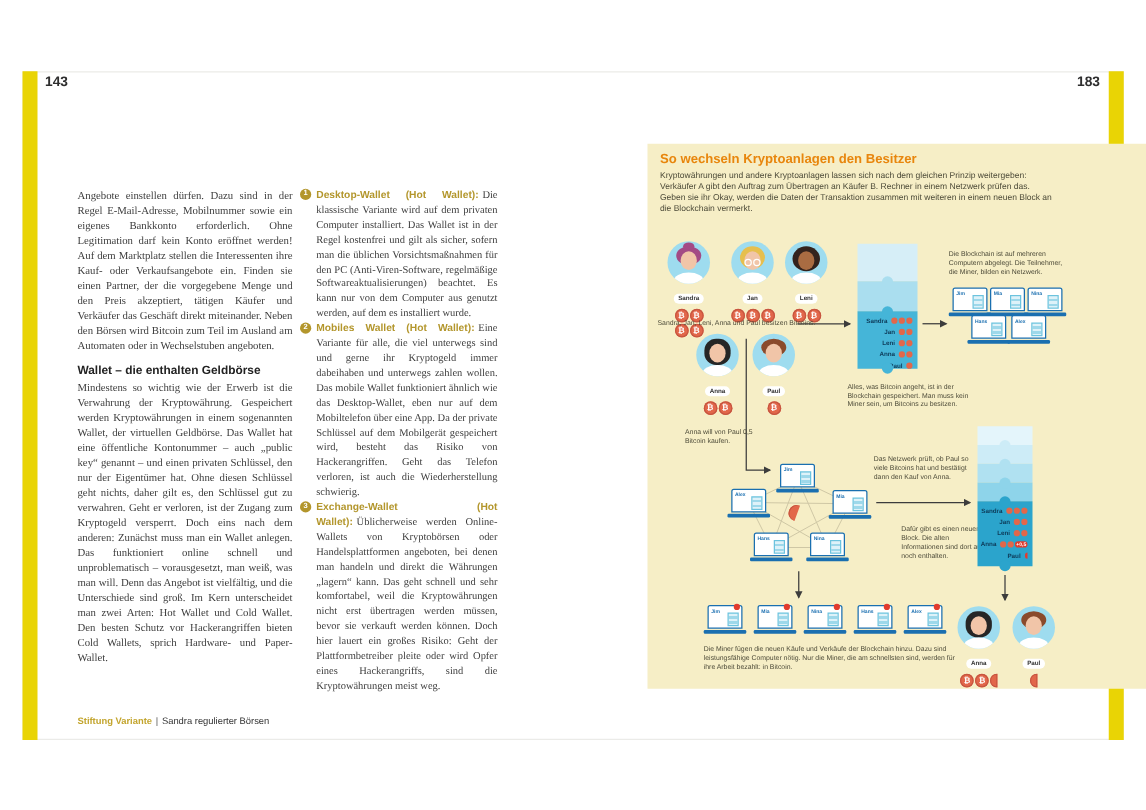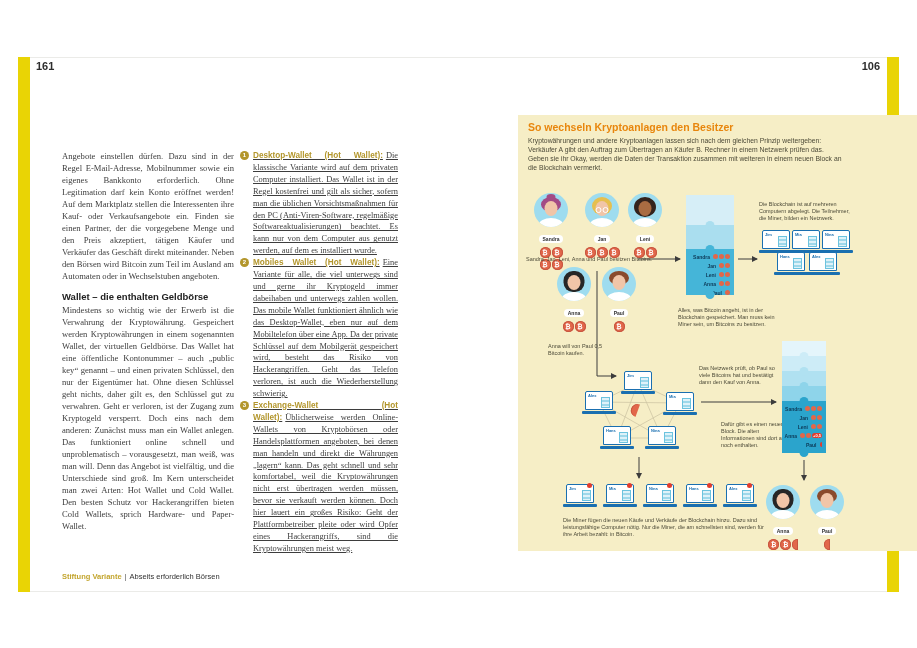--- a/index.html
+++ b/index.html
@@ -12,21 +12,21 @@
   .pgnum{position:absolute;top:60px;font:bold 11px "Liberation Sans",sans-serif;color:#2e2e2e;}
   .pgnum.l{left:36px;} .pgnum.r{right:37px;}
 
   
   .col1{position:absolute;left:62px;top:150px;width:172px;font-size:8.6px;line-height:12px;
         text-align:justify;}
   .col1 p{margin:0;}
   .col1 h3{margin:9px 0 2px 0;font:bold 9.5px "Liberation Sans",sans-serif;color:#222;}
   .col2{position:absolute;left:240px;top:150px;width:158px;font-size:8.4px;line-height:11.9px;
         text-align:justify;}
-  .witem{position:relative;padding-left:13px;margin:0;text-decoration:underline;}
+  .witem{position:relative;padding-left:13px;margin:0;}
   .wnum{position:absolute;left:0;top:1px;width:9px;height:9px;border-radius:50%;background:#b3962c;
         color:#fff;font:bold 6px "Liberation Sans",sans-serif;text-align:center;line-height:9px;}
   .wtitle{font:bold 8.2px "Liberation Sans",sans-serif;color:#b3962c;margin-right:3px;}
   .pfoot{position:absolute;left:62px;top:572px;font:7.5px "Liberation Sans",sans-serif;color:#333;}
   .pfoot .brand{font-weight:bold;color:#c3a52e;}
   .pfoot .sep{margin:0 3px;color:#555;}
 
   
   .panel{position:absolute;left:518px;top:115px;width:368px;height:436px;background:#f6eec6;
          font-family:"Liberation Sans",sans-serif;color:#52503e;padding-left:40px;}
@@ -84,43 +84,43 @@
   .bigcoin{position:absolute;width:7px;height:13px;border-radius:13px 0 0 13px;background:#e2674a;
            box-shadow:inset 1px 0 0 #c65540;transform:rotate(20deg);}
 </style>
 </head>
 <body>
 
 <div class="canvas">
   <div class="spread"></div>
   <div class="bar l" style="background:#e9d405"></div>
   <div class="bar r" style="background:#e9d405"></div>
-  <div class="pgnum l">161</div>
-  <div class="pgnum r">106</div>
+  <div class="pgnum l">143</div>
+  <div class="pgnum r">183</div>
 
   <div class="col1">
     <p>Angebote einstellen dürfen. Dazu sind in der Regel E-Mail-Adresse, Mobilnummer sowie ein eigenes Bankkonto erforderlich. Ohne Legitimation darf kein Konto eröffnet werden! Auf dem Marktplatz stellen die Interessenten ihre Kauf- oder Verkaufsangebote ein. Finden sie einen Partner, der die vorgegebene Menge und den Preis akzeptiert, tätigen Käufer und Verkäufer das Geschäft direkt miteinander. Neben den Börsen wird Bitcoin zum Teil im Ausland am Automaten oder in Wechselstuben angeboten.</p>
     <h3>Wallet – die enthalten Geldbörse</h3>
     <p>Mindestens so wichtig wie der Erwerb ist die Verwahrung der Kryptowährung. Gespeichert werden Kryptowährungen in einem sogenannten Wallet, der virtuellen Geldbörse. Das Wallet hat eine öffentliche Kontonummer – auch „public key“ genannt – und einen privaten Schlüssel, den nur der Eigentümer hat. Ohne diesen Schlüssel geht nichts, daher gilt es, den Schlüssel gut zu verwahren. Geht er verloren, ist der Zugang zum Kryptogeld versperrt. Doch eins nach dem anderen: Zunächst muss man ein Wallet anlegen. Das funktioniert online schnell und unproblematisch – vorausgesetzt, man weiß, was man will. Denn das Angebot ist vielfältig, und die Unterschiede sind groß. Im Kern unterscheidet man zwei Arten: Hot Wallet und Cold Wallet. Den besten Schutz vor Hackerangriffen bieten Cold Wallets, sprich Hardware- und Paper-Wallet.</p>
   </div>
 
   <div class="col2">
     <div class="witem">
       <span class="wnum">1</span><b class="wtitle">Desktop-Wallet (Hot Wallet):</b><span>Die klassische Variante wird auf dem privaten Computer installiert. Das Wallet ist in der Regel kostenfrei und gilt als sicher, sofern man die üblichen Vorsichtsmaßnahmen für den PC (Anti-Viren-Software, regelmäßige Softwareaktualisierungen) beachtet. Es kann nur von dem Computer aus genutzt werden, auf dem es installiert wurde.</span>
     </div>
     <div class="witem">
       <span class="wnum">2</span><b class="wtitle">Mobiles Wallet (Hot Wallet):</b><span>Eine Variante für alle, die viel unterwegs sind und gerne ihr Kryptogeld immer dabeihaben und unterwegs zahlen wollen. Das mobile Wallet funktioniert ähnlich wie das Desktop-Wallet, eben nur auf dem Mobiltelefon über eine App. Da der private Schlüssel auf dem Mobilgerät gespeichert wird, besteht das Risiko von Hackerangriffen. Geht das Telefon verloren, ist auch die Wiederherstellung schwierig.</span>
     </div>
     <div class="witem">
       <span class="wnum">3</span><b class="wtitle">Exchange-Wallet (Hot Wallet):</b><span>Üblicherweise werden Online-Wallets von Kryptobörsen oder Handelsplattformen angeboten, bei denen man handeln und direkt die Währungen „lagern“ kann. Das geht schnell und sehr komfortabel, weil die Kryptowährungen nicht erst übertragen werden müssen, bevor sie verkauft werden können. Doch hier lauert ein großes Risiko: Geht der Plattformbetreiber pleite oder wird Opfer eines Hackerangriffs, sind die Kryptowährungen meist weg.</span>
     </div>
   </div>
 
   <div class="pfoot">
-    <span class="brand">Stiftung Variante</span><span class="sep">|</span><span class="chap">Abseits erforderlich Börsen</span>
+    <span class="brand">Stiftung Variante</span><span class="sep">|</span><span class="chap">Sandra regulierter Börsen</span>
   </div>
 
   <div class="panel">
     <svg class="lines" width="337" height="436" viewBox="0 0 337 436">
       <defs>
         <marker id="ah" markerWidth="6" markerHeight="6" refX="5" refY="3" orient="auto">
           <path d="M0,0L6,3L0,6z" fill="#3c3c3c"></path>
         </marker>
       </defs>
 

